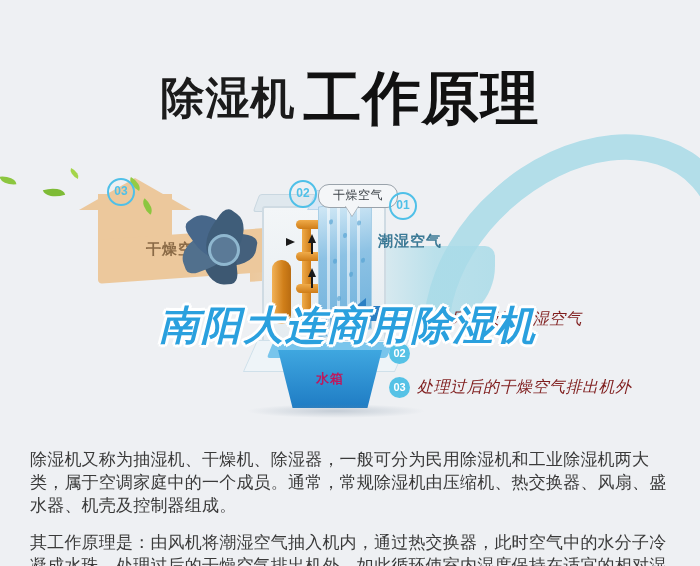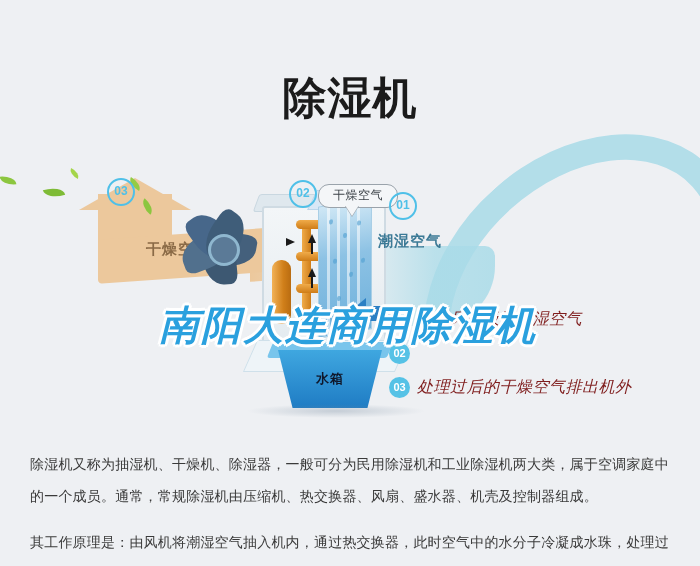--- a/index.html
+++ b/index.html
@@ -161,21 +161,21 @@
     position:absolute;left:278px;top:196px;width:104px;height:58px;
     background:linear-gradient(180deg,#3fa7e0 0%,#1f7cc4 100%);
     clip-path:polygon(0% 0%,100% 0%,86% 100%,14% 100%);
   }
   .tank-lip{
     position:absolute;left:270px;top:188px;width:120px;height:16px;
     background:#6cc0ea;border-radius:3px;transform:skewX(-22deg);opacity:.9;
   }
   .tank-label{
     position:absolute;left:278px;top:216px;width:104px;text-align:center;
-    font-size:13px;color:#0f172a;font-weight:bold;letter-spacing:1px;
+    font-size:13px;color:#be185d;font-weight:bold;letter-spacing:1px;
   }
 
   
   .shadow{
     position:absolute;left:246px;top:250px;width:180px;height:14px;
     background:radial-gradient(ellipse at center,rgba(120,140,160,.35) 0%,rgba(120,140,160,0) 70%);
   }
 
   
   .callout{
@@ -228,32 +228,33 @@
       -2px -2px 0 #ffffff, 2px -2px 0 #ffffff,
       -2px  2px 0 #ffffff, 2px  2px 0 #ffffff,
       -3px  0   0 #ffffff, 3px  0   0 #ffffff,
        0   -3px 0 #ffffff, 0    3px 0 #ffffff;
     pointer-events:none;
   }
 
   
   .copy{position:absolute;left:30px;top:412px;width:648px;}
   .copy p{
-    margin:0;font-size:14px;color:#3a3a3a;line-height:32px;
+    margin:0;font-size:17px;color:#3a3a3a;line-height:23px;
     letter-spacing:.2px;
   }
   .copy .p-gap{height:14px;}
 </style>
 </head>
 <body>
 
 <div id="page">
 
   <div class="title-wrap">
     <span class="title-a">除湿机</span>
+    <span class="title-b">工作原理</span>
   </div>
 
   <div class="stage">
 
     <div class="arc"></div>
     <div class="arc-2"></div>
 
     <div class="tan-head"></div>
     <div class="tan-up"></div>
     <div class="tan-band"></div>

